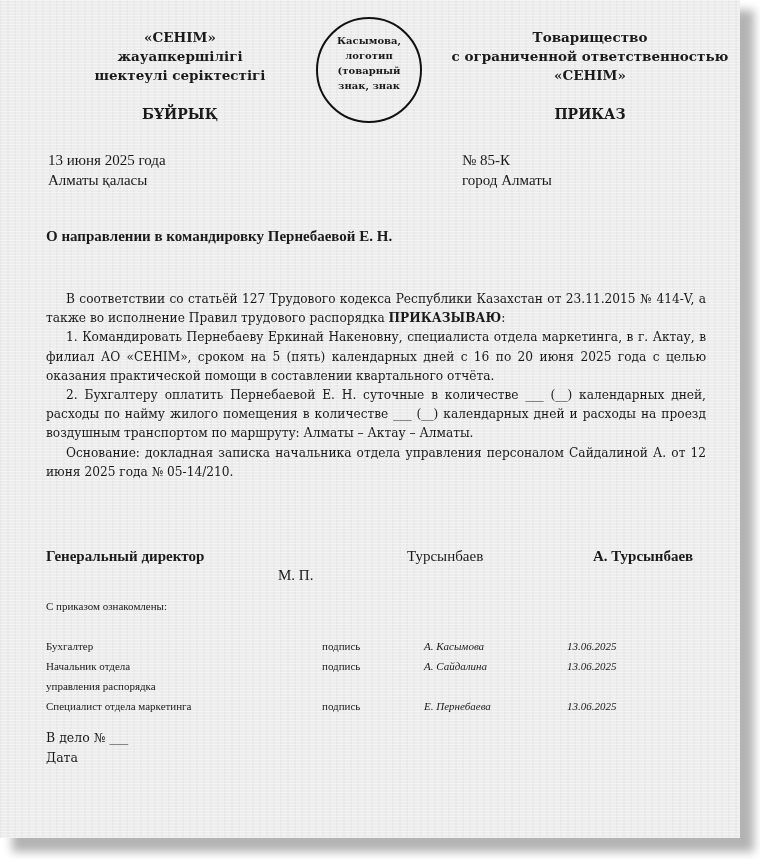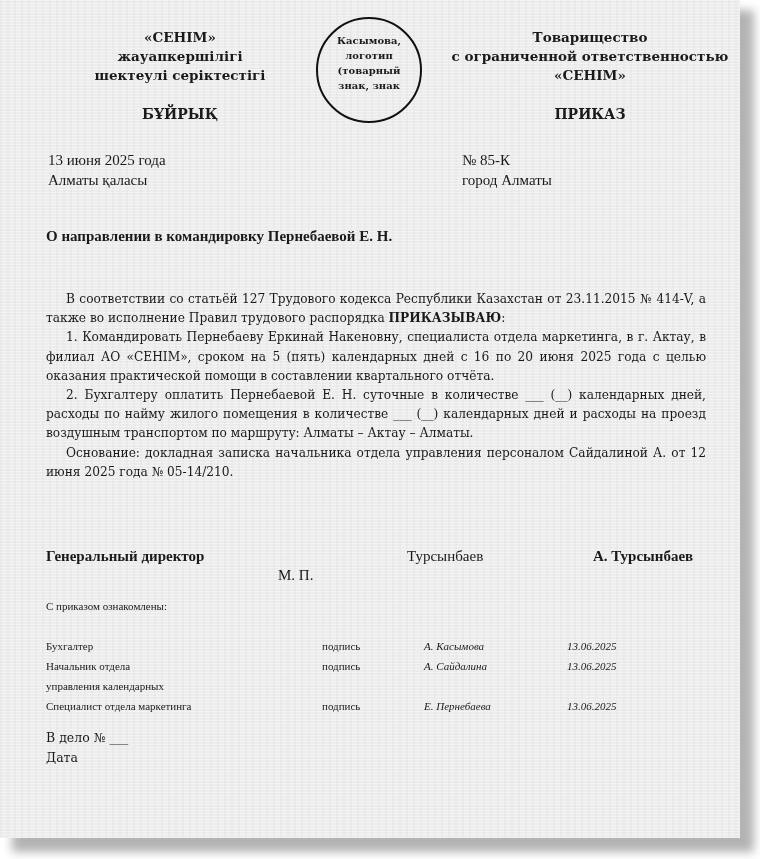--- a/index.html
+++ b/index.html
@@ -109,21 +109,21 @@
   <div class="abs ack" style="left:46px; top:600px;">С приказом ознакомлены:</div>
 
   <div class="ack ack-row" style="top:640px;">
     <span class="c1">Бухгалтер</span>
     <span class="c2">подпись</span>
     <span class="c3">А. Касымова</span>
     <span class="c4">13.06.2025</span>
   </div>
   <div class="ack ack-row" style="top:660px; height:40px;">
     <span class="c1">Начальник отдела</span>
-    <span class="c1" style="top:20px;">управления календарных</span>
+    <span class="c1" style="top:20px;">управления распорядка</span>
     <span class="c2">подпись</span>
     <span class="c3">А. Сайдалина</span>
     <span class="c4">13.06.2025</span>
   </div>
   <div class="ack ack-row" style="top:700px;">
     <span class="c1">Специалист отдела маркетинга</span>
     <span class="c2">подпись</span>
     <span class="c3">Е. Пернебаева</span>
     <span class="c4">13.06.2025</span>
   </div>

